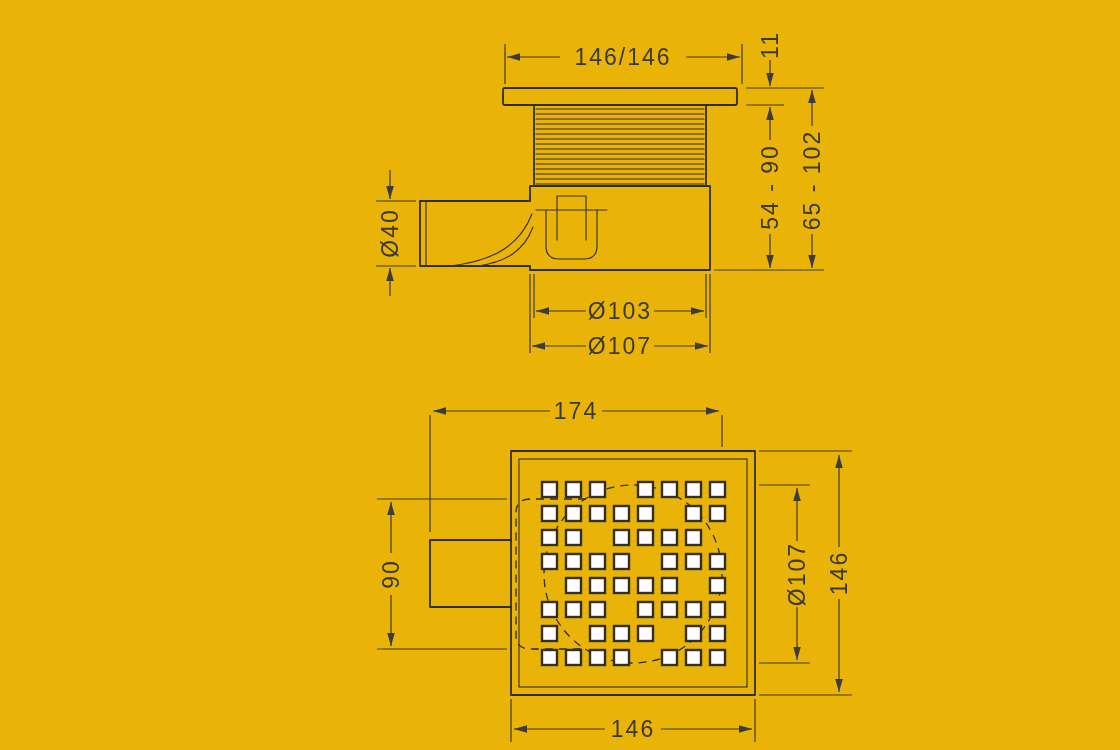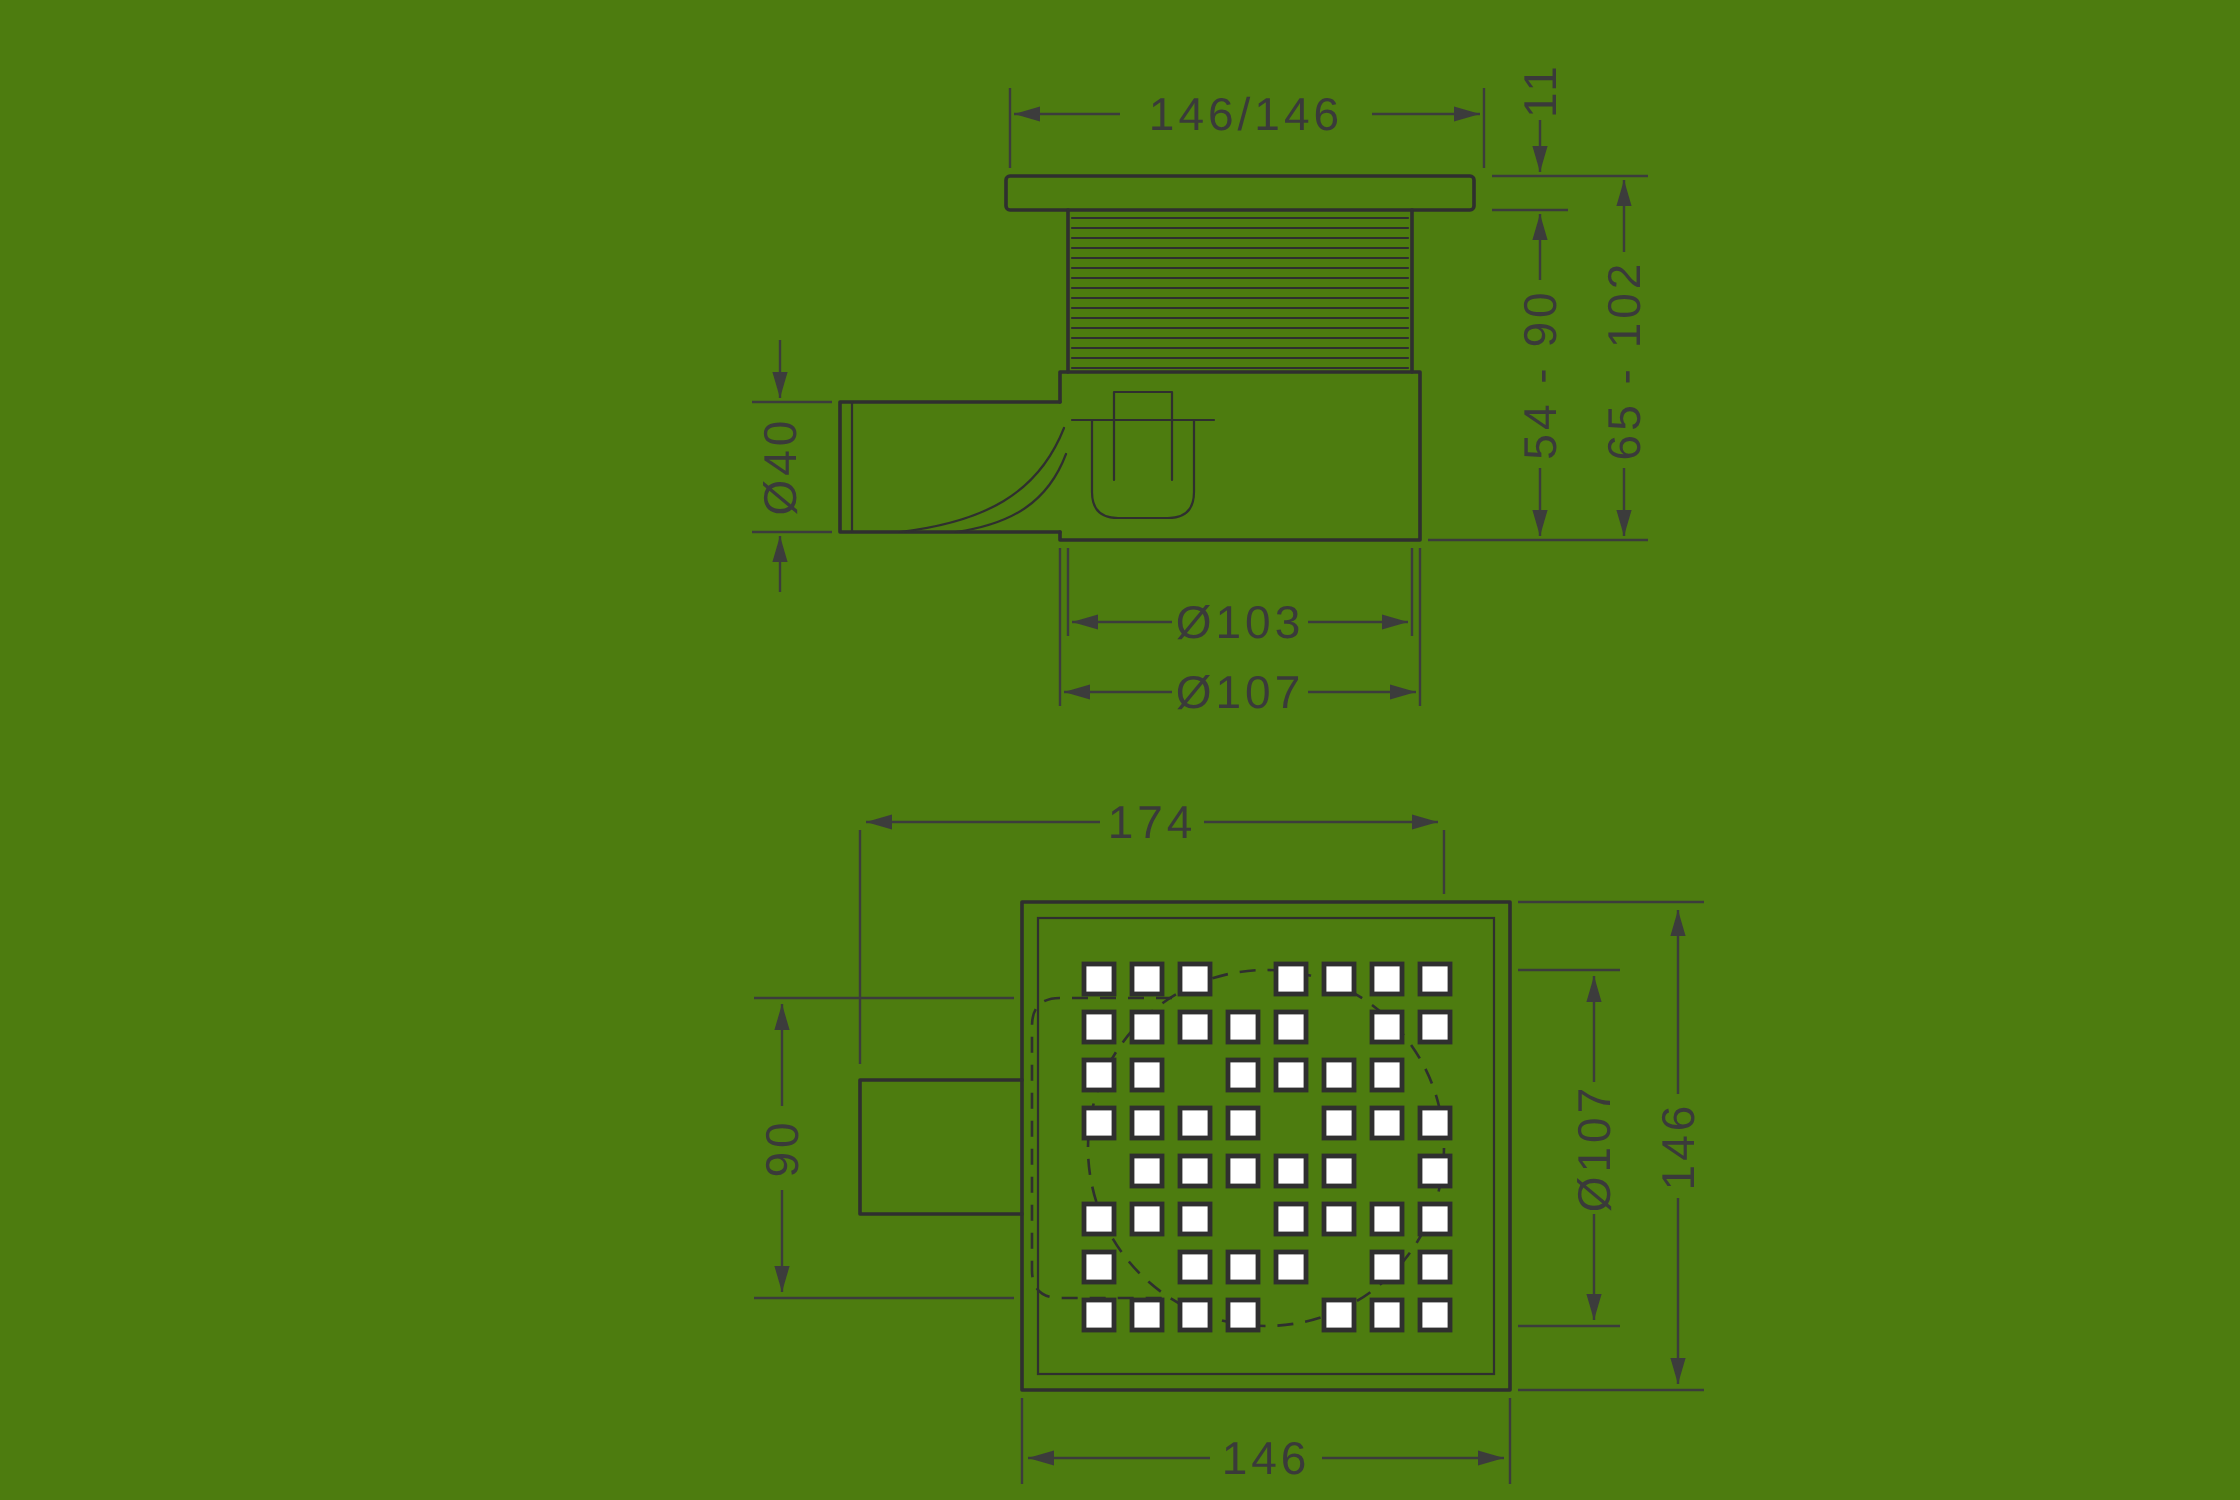--- a/index.html
+++ b/index.html
@@ -1,16 +1,16 @@
 <!DOCTYPE html>
 <html><head>
 <meta charset="utf-8">
 <style>
   html,body{margin:0;padding:0;background:#ffffff;}
-  .page{width:1120px;height:750px;background:#4d7c0f;position:relative;overflow:hidden;}
+  .page{width:1120px;height:750px;background:#eab308;position:relative;overflow:hidden;}
   svg{display:block;}
   .outline{stroke:#2f2f2f;stroke-width:1.8;fill:none;stroke-linejoin:round;stroke-linecap:round;}
   .thin{stroke:#2f2f2f;stroke-width:1.1;fill:none;stroke-linecap:round;}
   .dim{stroke:#3c3c3c;stroke-width:1.2;fill:none;}
   .dash{stroke:#2f2f2f;stroke-width:1.3;fill:none;stroke-dasharray:8 6;}
   .grate-cell{fill:#ffffff;stroke:#2f2f2f;stroke-width:2.4;}
   .dimtext{font-family:"Liberation Sans",sans-serif;font-size:23px;fill:#3a3a3a;letter-spacing:2px;}
 </style>
 </head>
 <body>

